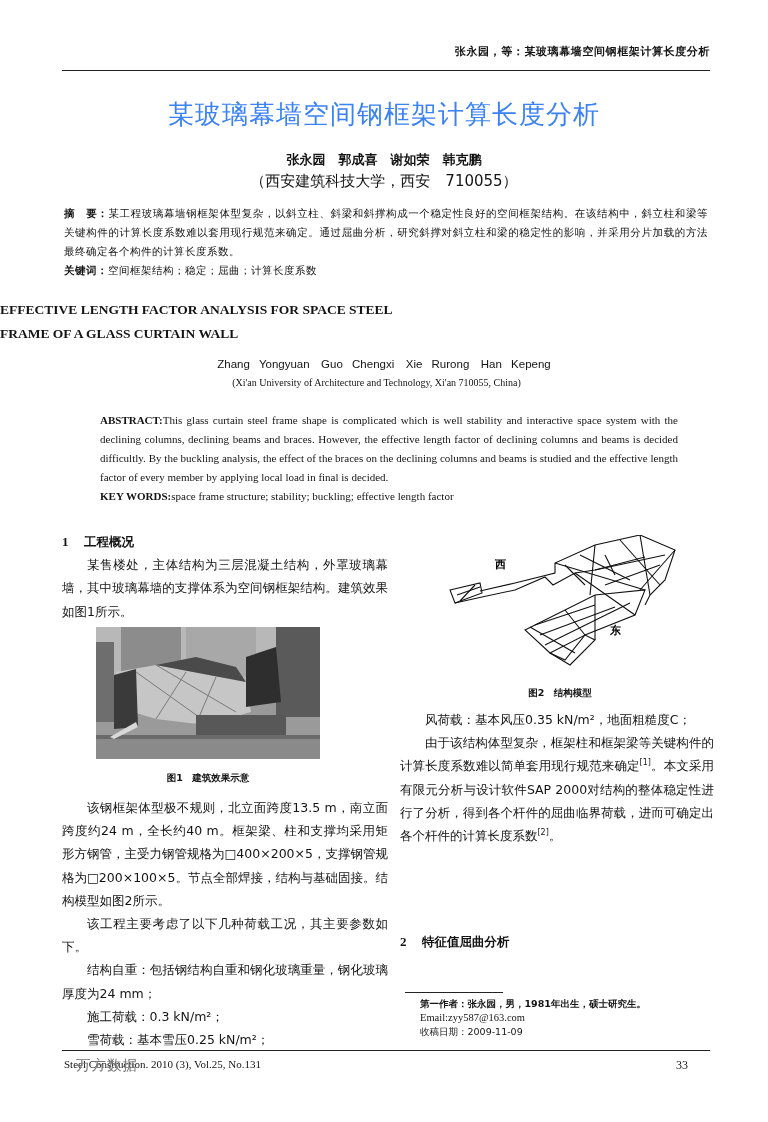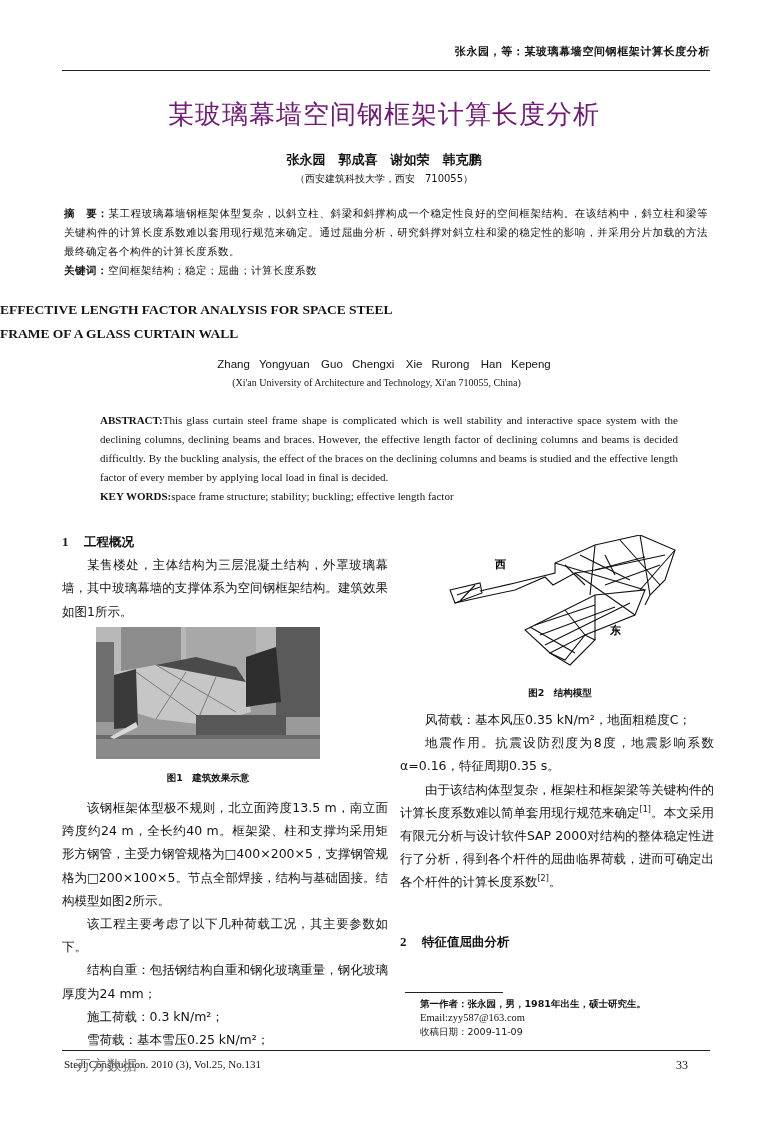--- a/index.html
+++ b/index.html
@@ -9,27 +9,27 @@
   }
   .abs { position: absolute; }
   .running-head {
     left: 60px; right: 58px; top: 44px; text-align: right;
     font-size: 11px; font-weight: bold; letter-spacing: 0.6px;
     font-family: "DejaVu Sans", sans-serif;
   }
   .head-rule { left: 62px; right: 58px; top: 70px; height: 0; border-top: 1.4px solid #222; }
   .title-cn {
     left: 0; right: 0; top: 97px; text-align: center; font-size: 26px;
-    font-family: "DejaVu Sans", sans-serif; letter-spacing: 1px; color: #701a75;
+    font-family: "DejaVu Sans", sans-serif; letter-spacing: 1px; color: #3b82f6;
   }
   .authors-cn {
     left: 0; right: 0; top: 151px; text-align: center; font-size: 13px; font-weight: bold;
     font-family: "DejaVu Sans", sans-serif; word-spacing: 10px;
   }
-  .affil-cn { left: 0; right: 0; top: 172px; text-align: center; font-size: 10px; font-family: "DejaVu Sans", sans-serif; }
+  .affil-cn { left: 0; right: 0; top: 172px; text-align: center; font-size: 15px; font-family: "DejaVu Sans", sans-serif; }
   .abstract-cn {
     left: 64px; right: 60px; top: 204px; font-size: 10.5px; line-height: 19px;
     font-family: "DejaVu Sans", sans-serif; letter-spacing: 0.5px; text-align: justify;
   }
   .abstract-cn b { font-weight: bold; }
   .title-en {
     left: 0; right: 0; top: 298px; text-align: left; font-size: 13.5px; font-weight: bold;
     line-height: 24px; font-family: "Liberation Serif", serif;
   }
   .authors-en { left: 0; right: 0; top: 357px; text-align: center; font-size: 11.5px; font-family: "Liberation Sans", sans-serif; word-spacing: 6px; }
@@ -159,21 +159,20 @@
       <line x1="160" y1="50" x2="215" y2="30"></line>
     </g>
     <text x="50" y="33" font-size="11" font-weight="bold" font-family="DejaVu Sans, sans-serif">西</text>
     <text x="165" y="99" font-size="11" font-weight="bold" font-family="DejaVu Sans, sans-serif">东</text>
   </svg>
 </div>
 <div class="abs fig-caption fig2-cap">图2　结构模型</div>
 
 <div class="abs col right-col-a">
   <p>风荷载：基本风压0.35 kN/m²，地面粗糙度C；</p>
-  <p>地震作用。抗震设防烈度为8度，地震影响系数α=0.16，特征周期0.35 s。</p>
   <p><span>由于该结构体型复杂，框架柱和框架梁等关键构件的计算长度系数难以简单套用现行规范来确定</span><sup>[1]</sup><span>。本文采用有限元分析与设计软件SAP 2000对结构的整体稳定性进行了分析，得到各个杆件的屈曲临界荷载，进而可确定出各个杆件的计算长度系数</span><sup>[2]</sup><span>。</span></p>
 </div>
 
 <div class="abs col right-col-b">
   <p class="sec-head"><span class="num">2</span><span>特征值屈曲分析</span></p>
 </div>
 
 <div class="abs footnote-rule"></div>
 <div class="abs footnote">
   <div style="font-weight:bold;">第一作者：张永园，男，1981年出生，硕士研究生。</div>

